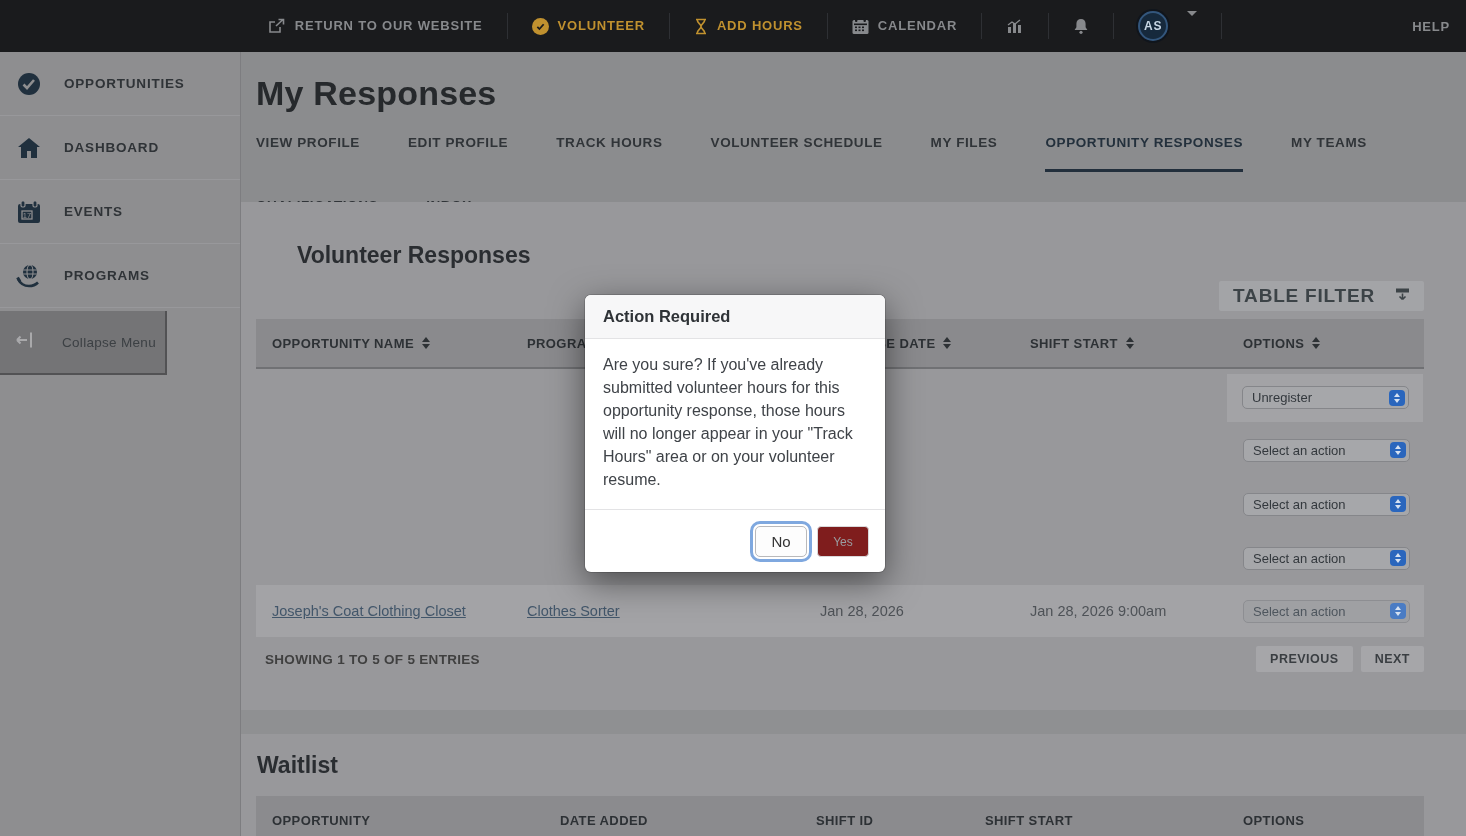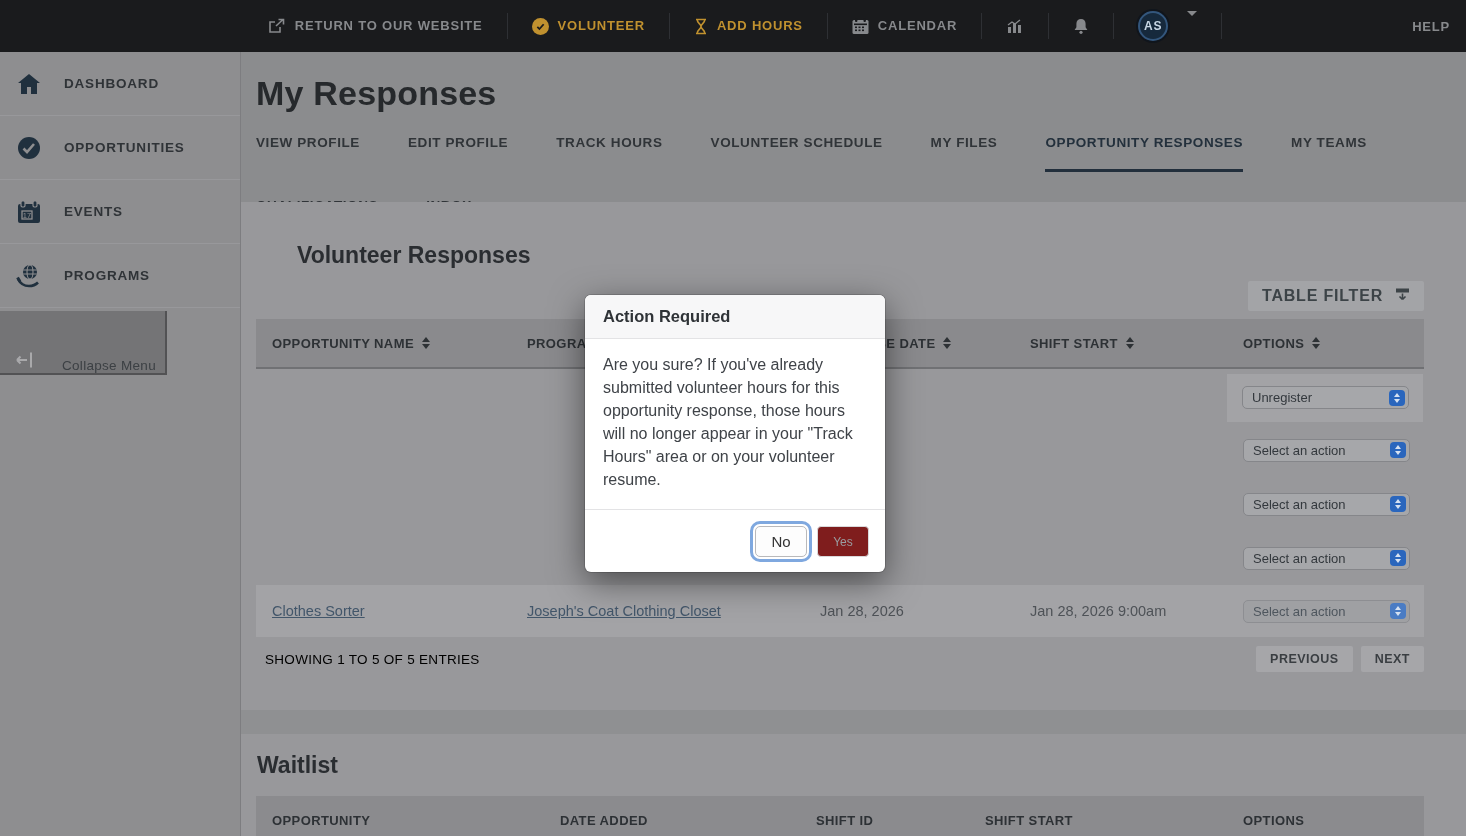--- a/index.html
+++ b/index.html
@@ -27,21 +27,21 @@
 
   
   .app { display:flex; height:784px; }
   .sidebar { width:241px; background:#8e8e90; border-right:1px solid #7d7d80; flex:none; position:relative; }
   .side-item { height:64px; display:flex; align-items:center; gap:22px; padding-left:16px;
     border-bottom:1px solid #98989b; cursor:pointer; }
   .side-item .lbl { font-size:13.5px; font-weight:700; letter-spacing:.8px; color:#2f3337; }
   .side-ic { width:26px; display:flex; justify-content:center; }
   .collapse-btn { position:absolute; left:0; top:259px; width:167px; height:64px;
     background:#747476; border-right:2px solid #525254; border-bottom:2px solid #525254;
-    display:flex; align-items:flex-end; gap:26px; padding-left:16px; cursor:pointer; }
+    display:flex; align-items:center; gap:26px; padding-left:16px; cursor:pointer; }
   .collapse-btn .lbl { font-size:13.5px; color:#3c4044; letter-spacing:.3px; }
 
   .main { flex:1; display:flex; flex-direction:column; }
 
   
   .band { background:#8b8c8e; height:150px; padding:22px 0 0 15px; }
   .page-title { font-size:34px; font-weight:700; color:#26292c; letter-spacing:.2px; }
   .tabs-row { display:flex; gap:48px; margin-top:22px; }
   .tabs-row.second { margin-top:26px; }
   .tab { font-size:13.5px; font-weight:700; letter-spacing:.6px; color:#303438;
@@ -49,22 +49,22 @@
   .tab.active { color:#23303c; border-bottom-color:#222f3c; }
 
   
   .content { flex:1; background:#8f9092; overflow:hidden; }
   .panel { background:#98989b; padding:0 42px 18px 15px; }
   .panel-1 { height:508px; }
   .panel-gap { height:24px; background:#8f9092; }
   .section-title { font-size:23px; font-weight:700; color:#2a2d31; padding:40px 0 0 1px;margin-left:40px; }
   .filter-row { height:50px; position:relative; }
   .btn-filter { position:absolute; right:0; top:12px; height:30px; background:#a3a4a7;
-    border:none; border-radius:2px; padding:0 14px; display:flex; align-items:center; gap:12px;
-    font-size:16px; font-weight:700; letter-spacing:.8px; color:#3c4347; cursor:pointer; }
+    border:none; border-radius:2px; padding:0 14px; display:flex; align-items:center; gap:20px;
+    font-size:19px; font-weight:700; letter-spacing:.8px; color:#3c4347; cursor:pointer; }
 
   .grid-resp { display:grid; grid-template-columns:255px 293px 210px 213px 1fr; }
   .thead { background:#8a8a8d; height:50px; border-bottom:2px solid #707174; }
   .th { display:flex; align-items:center; gap:8px; font-size:13px; font-weight:700;
     letter-spacing:.4px; color:#2d3135; padding-left:16px; cursor:pointer; white-space:nowrap; overflow:hidden; }
   .sort { display:flex; flex-direction:column; gap:2px; }
   .sort i { display:block; width:0; height:0; border-left:4px solid transparent; border-right:4px solid transparent; }
   .sort .up { border-bottom:5px solid #2d3135; }
   .sort .dn { border-top:5px solid #2d3135; }
 
@@ -81,21 +81,21 @@
     padding:0 3px 0 9px; font-size:13px; color:#33383d; cursor:pointer; }
   .mac-select .stepper { width:16px; height:16px; background:#2a66bd; border-radius:4px;
     display:flex; flex-direction:column; align-items:center; justify-content:center; gap:2px; }
   .stepper i { display:block; width:0; height:0; border-left:3.5px solid transparent; border-right:3.5px solid transparent; }
   .stepper .up { border-bottom:4px solid #d6e2f2; }
   .stepper .dn { border-top:4px solid #d6e2f2; }
   .mac-select.muted { background:#9fa0a3; border-color:#8d8e92; color:#4e565e; }
   .mac-select.muted .stepper { background:#4a7cc4; }
 
   .pagination { height:44px; display:flex; align-items:center; }
-  .pag-sum { font-size:13.5px; font-weight:400; letter-spacing:.3px; color:#000000; padding-left:9px; }
+  .pag-sum { font-size:13.5px; font-weight:700; letter-spacing:.3px; color:#404040; padding-left:9px; }
   .pag-btns { margin-left:auto; display:flex; gap:8px; }
   .pag-btn { height:26px; padding:0 14px; background:#a6a6a9; border:none; border-radius:2px;
     font-size:12.5px; font-weight:700; letter-spacing:.5px; color:#3a3e42; cursor:pointer; }
 
   .panel-2 { height:110px; }
   .wl-title { font-size:23px; font-weight:700; color:#2a2d31; padding:18px 0 17px 1px; }
   .grid-wl { display:grid; grid-template-columns:288px 256px 169px 258px 1fr; }
   .thead-wl { background:#8b8b8e; height:60px; }
   .thead-wl .th { align-items:flex-start; padding-top:17px; }
 
@@ -193,34 +193,34 @@
   </div>
   <div class="tb-sep"></div>
   <div class="tb-help">HELP</div>
 </div>
 
 <div class="app">
 
   <div class="sidebar">
     <div class="side-item">
       <span class="side-ic">
-        <svg width="24" height="22" viewBox="0 0 24 22" fill="#20303e">
-          <path d="M12 1L1 10h3v11h6v-7h4v7h6V10h3L12 1z"></path>
-        </svg>
-      </span>
-      <span class="lbl">DASHBOARD</span>
-    </div>
-    <div class="side-item">
-      <span class="side-ic">
         <svg width="24" height="24" viewBox="0 0 24 24">
           <circle cx="12" cy="12" r="11" fill="#20303e"></circle>
           <path d="M6.5 12.5l3.5 3.5 7-8" stroke="#8e8e90" stroke-width="2.6" fill="none"></path>
         </svg>
       </span>
       <span class="lbl">OPPORTUNITIES</span>
+    </div>
+    <div class="side-item">
+      <span class="side-ic">
+        <svg width="24" height="22" viewBox="0 0 24 22" fill="#20303e">
+          <path d="M12 1L1 10h3v11h6v-7h4v7h6V10h3L12 1z"></path>
+        </svg>
+      </span>
+      <span class="lbl">DASHBOARD</span>
     </div>
     <div class="side-item">
       <span class="side-ic">
         <svg width="24" height="24" viewBox="0 0 24 24">
           <rect x="1" y="4" width="22" height="19" rx="2" fill="#20303e"></rect>
           <rect x="4" y="1" width="4" height="6" rx="1.4" fill="#20303e" stroke="#8e8e90" stroke-width="1.2"></rect>
           <rect x="16" y="1" width="4" height="6" rx="1.4" fill="#20303e" stroke="#8e8e90" stroke-width="1.2"></rect>
           <rect x="5" y="11" width="10" height="8" fill="none" stroke="#8e8e90" stroke-width="1.3"></rect>
           <text x="10" y="17.8" font-size="7.5" font-family="Liberation Sans, sans-serif" fill="#8e8e90" text-anchor="middle">17</text>
         </svg>
@@ -382,24 +382,24 @@
               <span class="stepper">
                   <i class="up"></i>
                   <i class="dn"></i>
                 </span>
             </div>
           </div>
         </div>
 
         <div class="grid-resp trow active-row">
           <div class="cell">
+            <a class="tbl-link">Joseph's Coat Clothing Closet</a>
+          </div>
+          <div class="cell">
             <a class="tbl-link">Clothes Sorter</a>
-          </div>
-          <div class="cell">
-            <a class="tbl-link">Joseph's Coat Clothing Closet</a>
           </div>
           <div class="cell">Jan 28, 2026</div>
           <div class="cell">Jan 28, 2026 9:00am</div>
           <div class="cell">
             <div class="mac-select muted">
               <span>Select an action</span>
               <span class="stepper">
                   <i class="up"></i>
                   <i class="dn"></i>
                 </span>

